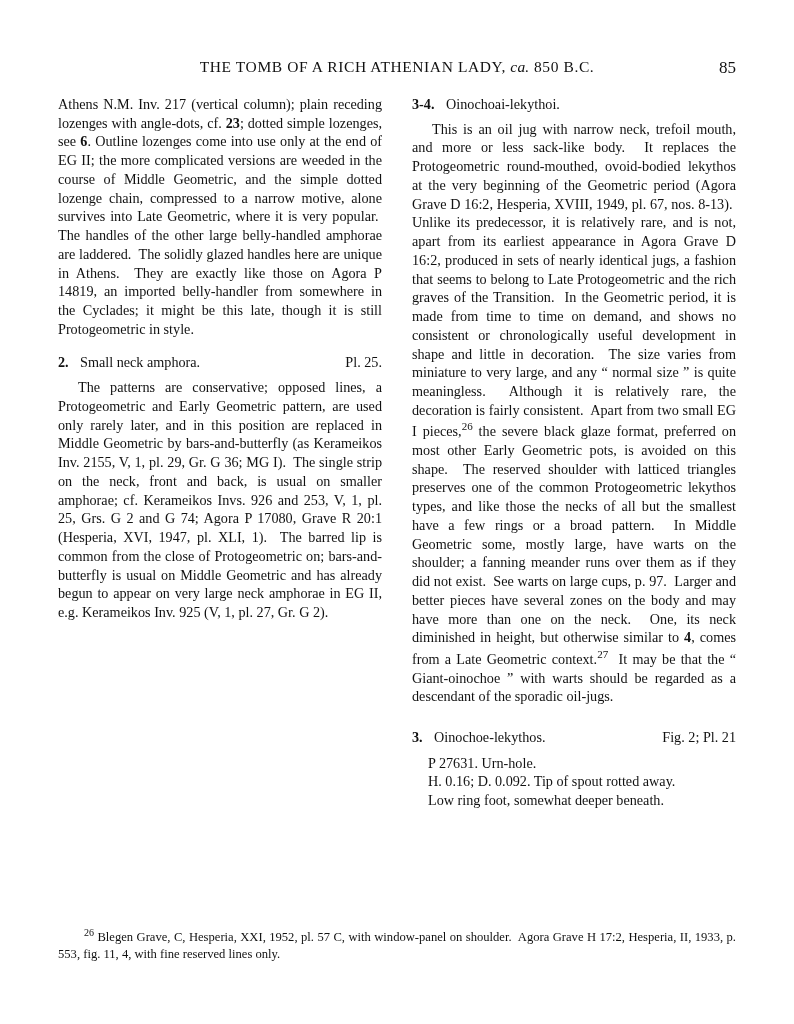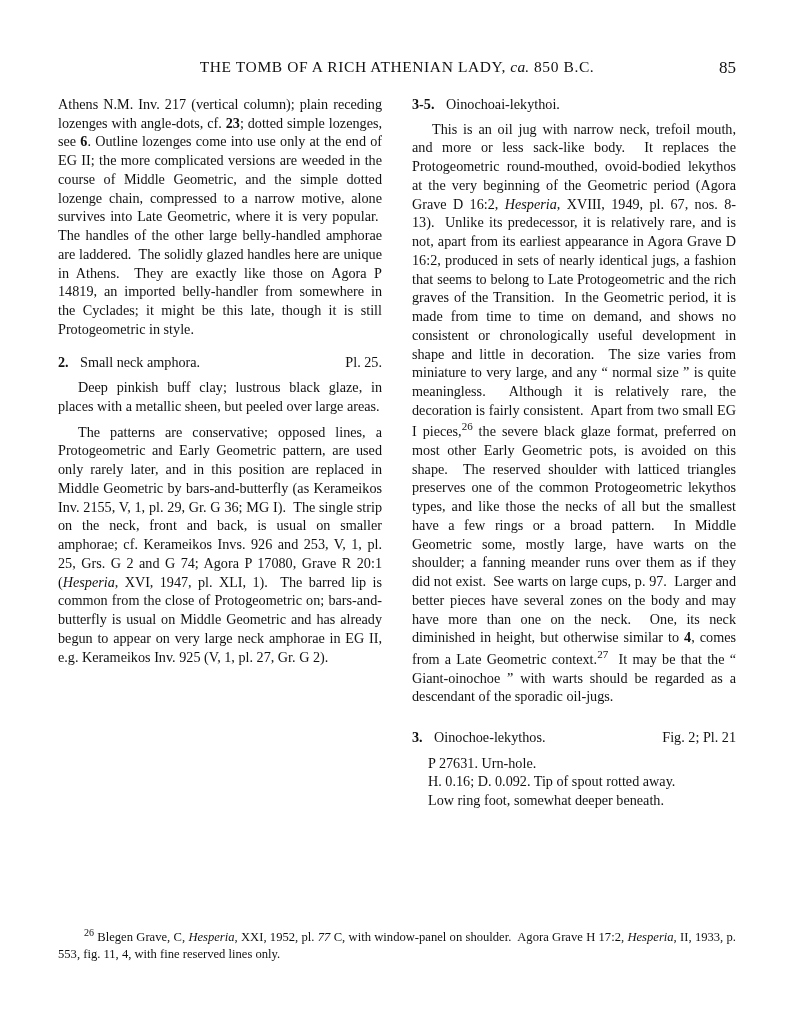--- a/index.html
+++ b/index.html
@@ -89,21 +89,21 @@
     font-size: 14.2px;
   }
   .entry-head .num {
     font-weight: bold;
     display: inline-block;
     width: 22px;
   }
   .entry-head .plate {
     float: right;
   }
-  .it { font-style: italic; }
+  .it { }
   .bd { font-weight: bold; margin-top: 39px; }
   .sub { font-size: 11px; vertical-align: super; }
 
   .indent-block { padding-left: 16px; }
 
   .footnotes {
     position: absolute;
     left: 58px;
     right: 58px;
     top: 926px;
@@ -130,45 +130,44 @@
     <div class="col col-left">
 
       <p><span>Athens N.M. Inv. 217 (vertical column); plain receding lozenges with angle-dots, cf. <span class="bd">23</span>; dotted simple lozenges, see <span class="bd">6</span>. Outline lozenges come into use only at the end of EG II; the more complicated versions are weeded in the course of Middle Geometric, and the simple dotted lozenge chain, compressed to a narrow motive, alone survives into Late Geometric, where it is very popular.&nbsp; The handles of the other large belly-handled amphorae are laddered.&nbsp; The solidly glazed handles here are unique in Athens.&nbsp; They are exactly like those on Agora P 14819, an imported belly-handler from somewhere in the Cyclades; it might be this late, though it is still Protogeometric in style.</span></p>
 
       <div class="entry-head">
         <span class="plate">Pl. 25.</span>
         <span class="num">2.</span><span>Small neck amphora.</span>
       </div>
 
 
-      <p class="ind sp-small">Deep pinkish buff clay; lustrous black glaze, in places with a metallic sheen, but peeled over large areas.</p>
 
       <p class="ind sp-small">The patterns are conservative; opposed lines, a Protogeometric and Early Geometric pattern, are used only rarely later, and in this position are replaced in Middle Geometric by bars-and-butterfly (as Kerameikos Inv. 2155, V, 1, pl. 29, Gr. G 36; MG I).&nbsp; The single strip on the neck, front and back, is usual on smaller amphorae; cf. Kerameikos Invs. 926 and 253, V, 1, pl. 25, Grs. G 2 and G 74; Agora P 17080, Grave R 20:1 (<span class="it">Hesperia</span>, XVI, 1947, pl. XLI, 1).&nbsp; The barred lip is common from the close of Protogeometric on; bars-and-butterfly is usual on Middle Geometric and has already begun to appear on very large neck amphorae in EG II, e.g. Kerameikos Inv. 925 (V, 1, pl. 27, Gr. G 2).</p>
 
     </div>
 
     <div class="col col-right">
 
       <div class="entry-head" style="margin-top:0;">
-        <span class="num" style="width:34px;">3-5.</span><span>Oinochoai-lekythoi.</span>
+        <span class="num" style="width:34px;">3-4.</span><span>Oinochoai-lekythoi.</span>
       </div>
 
       <p class="ind">This is an oil jug with narrow neck, trefoil mouth, and more or less sack-like body.&nbsp; It replaces the Protogeometric round-mouthed, ovoid-bodied lekythos at the very beginning of the Geometric period (Agora Grave D 16:2, <span class="it">Hesperia</span>, XVIII, 1949, pl. 67, nos. 8-13).&nbsp; Unlike its predecessor, it is relatively rare, and is not, apart from its earliest appearance in Agora Grave D 16:2, produced in sets of nearly identical jugs, a fashion that seems to belong to Late Protogeometric and the rich graves of the Transition.&nbsp; In the Geometric period, it is made from time to time on demand, and shows no consistent or chronologically useful development in shape and little in decoration.&nbsp; The size varies from miniature to very large, and any “ normal size ” is quite meaningless.&nbsp; Although it is relatively rare, the decoration is fairly consistent.&nbsp; Apart from two small EG I pieces,<span class="sub">26</span> the severe black glaze format, preferred on most other Early Geometric pots, is avoided on this shape.&nbsp; The reserved shoulder with latticed triangles preserves one of the common Protogeometric lekythos types, and like those the necks of all but the smallest have a few rings or a broad pattern.&nbsp; In Middle Geometric some, mostly large, have warts on the shoulder; a fanning meander runs over them as if they did not exist.&nbsp; See warts on large cups, p. 97.&nbsp; Larger and better pieces have several zones on the body and may have more than one on the neck.&nbsp; One, its neck diminished in height, but otherwise similar to <span style="font-weight:bold;">4</span>, comes from a Late Geometric context.<span class="sub">27</span>&nbsp; It may be that the “ Giant-oinochoe ” with warts should be regarded as a descendant of the sporadic oil-jugs.</p>
 
       <div class="entry-head" style="margin-top:22px;">
         <span class="plate">Fig. 2; Pl. 21</span>
         <span class="num">3.</span><span>Oinochoe-lekythos.</span>
       </div>
 
       <div class="indent-block">
         <p class="sp-small">P 27631.  Urn-hole.</p>
         <p>H. 0.16; D. 0.092.  Tip of spout rotted away.</p>
         <p>Low ring foot, somewhat deeper beneath.</p>
       </div>
 
     </div>
   </div>
 
   <div class="footnotes">
-    <p class="fn-first"><span class="fn-mark">26</span> Blegen Grave, C, <span class="it">Hesperia</span>, XXI, 1952, pl. <span class="it">77</span> C, with window-panel on shoulder.&nbsp; Agora Grave H 17:2, <span class="it">Hesperia</span>, II, 1933, p. 553, fig. 11, 4, with fine reserved lines only.</p>
+    <p class="fn-first"><span class="fn-mark">26</span> Blegen Grave, C, <span class="it">Hesperia</span>, XXI, 1952, pl. <span class="it">57</span> C, with window-panel on shoulder.&nbsp; Agora Grave H 17:2, <span class="it">Hesperia</span>, II, 1933, p. 553, fig. 11, 4, with fine reserved lines only.</p>
   </div>
 
 </div>
 
 </body></html>

